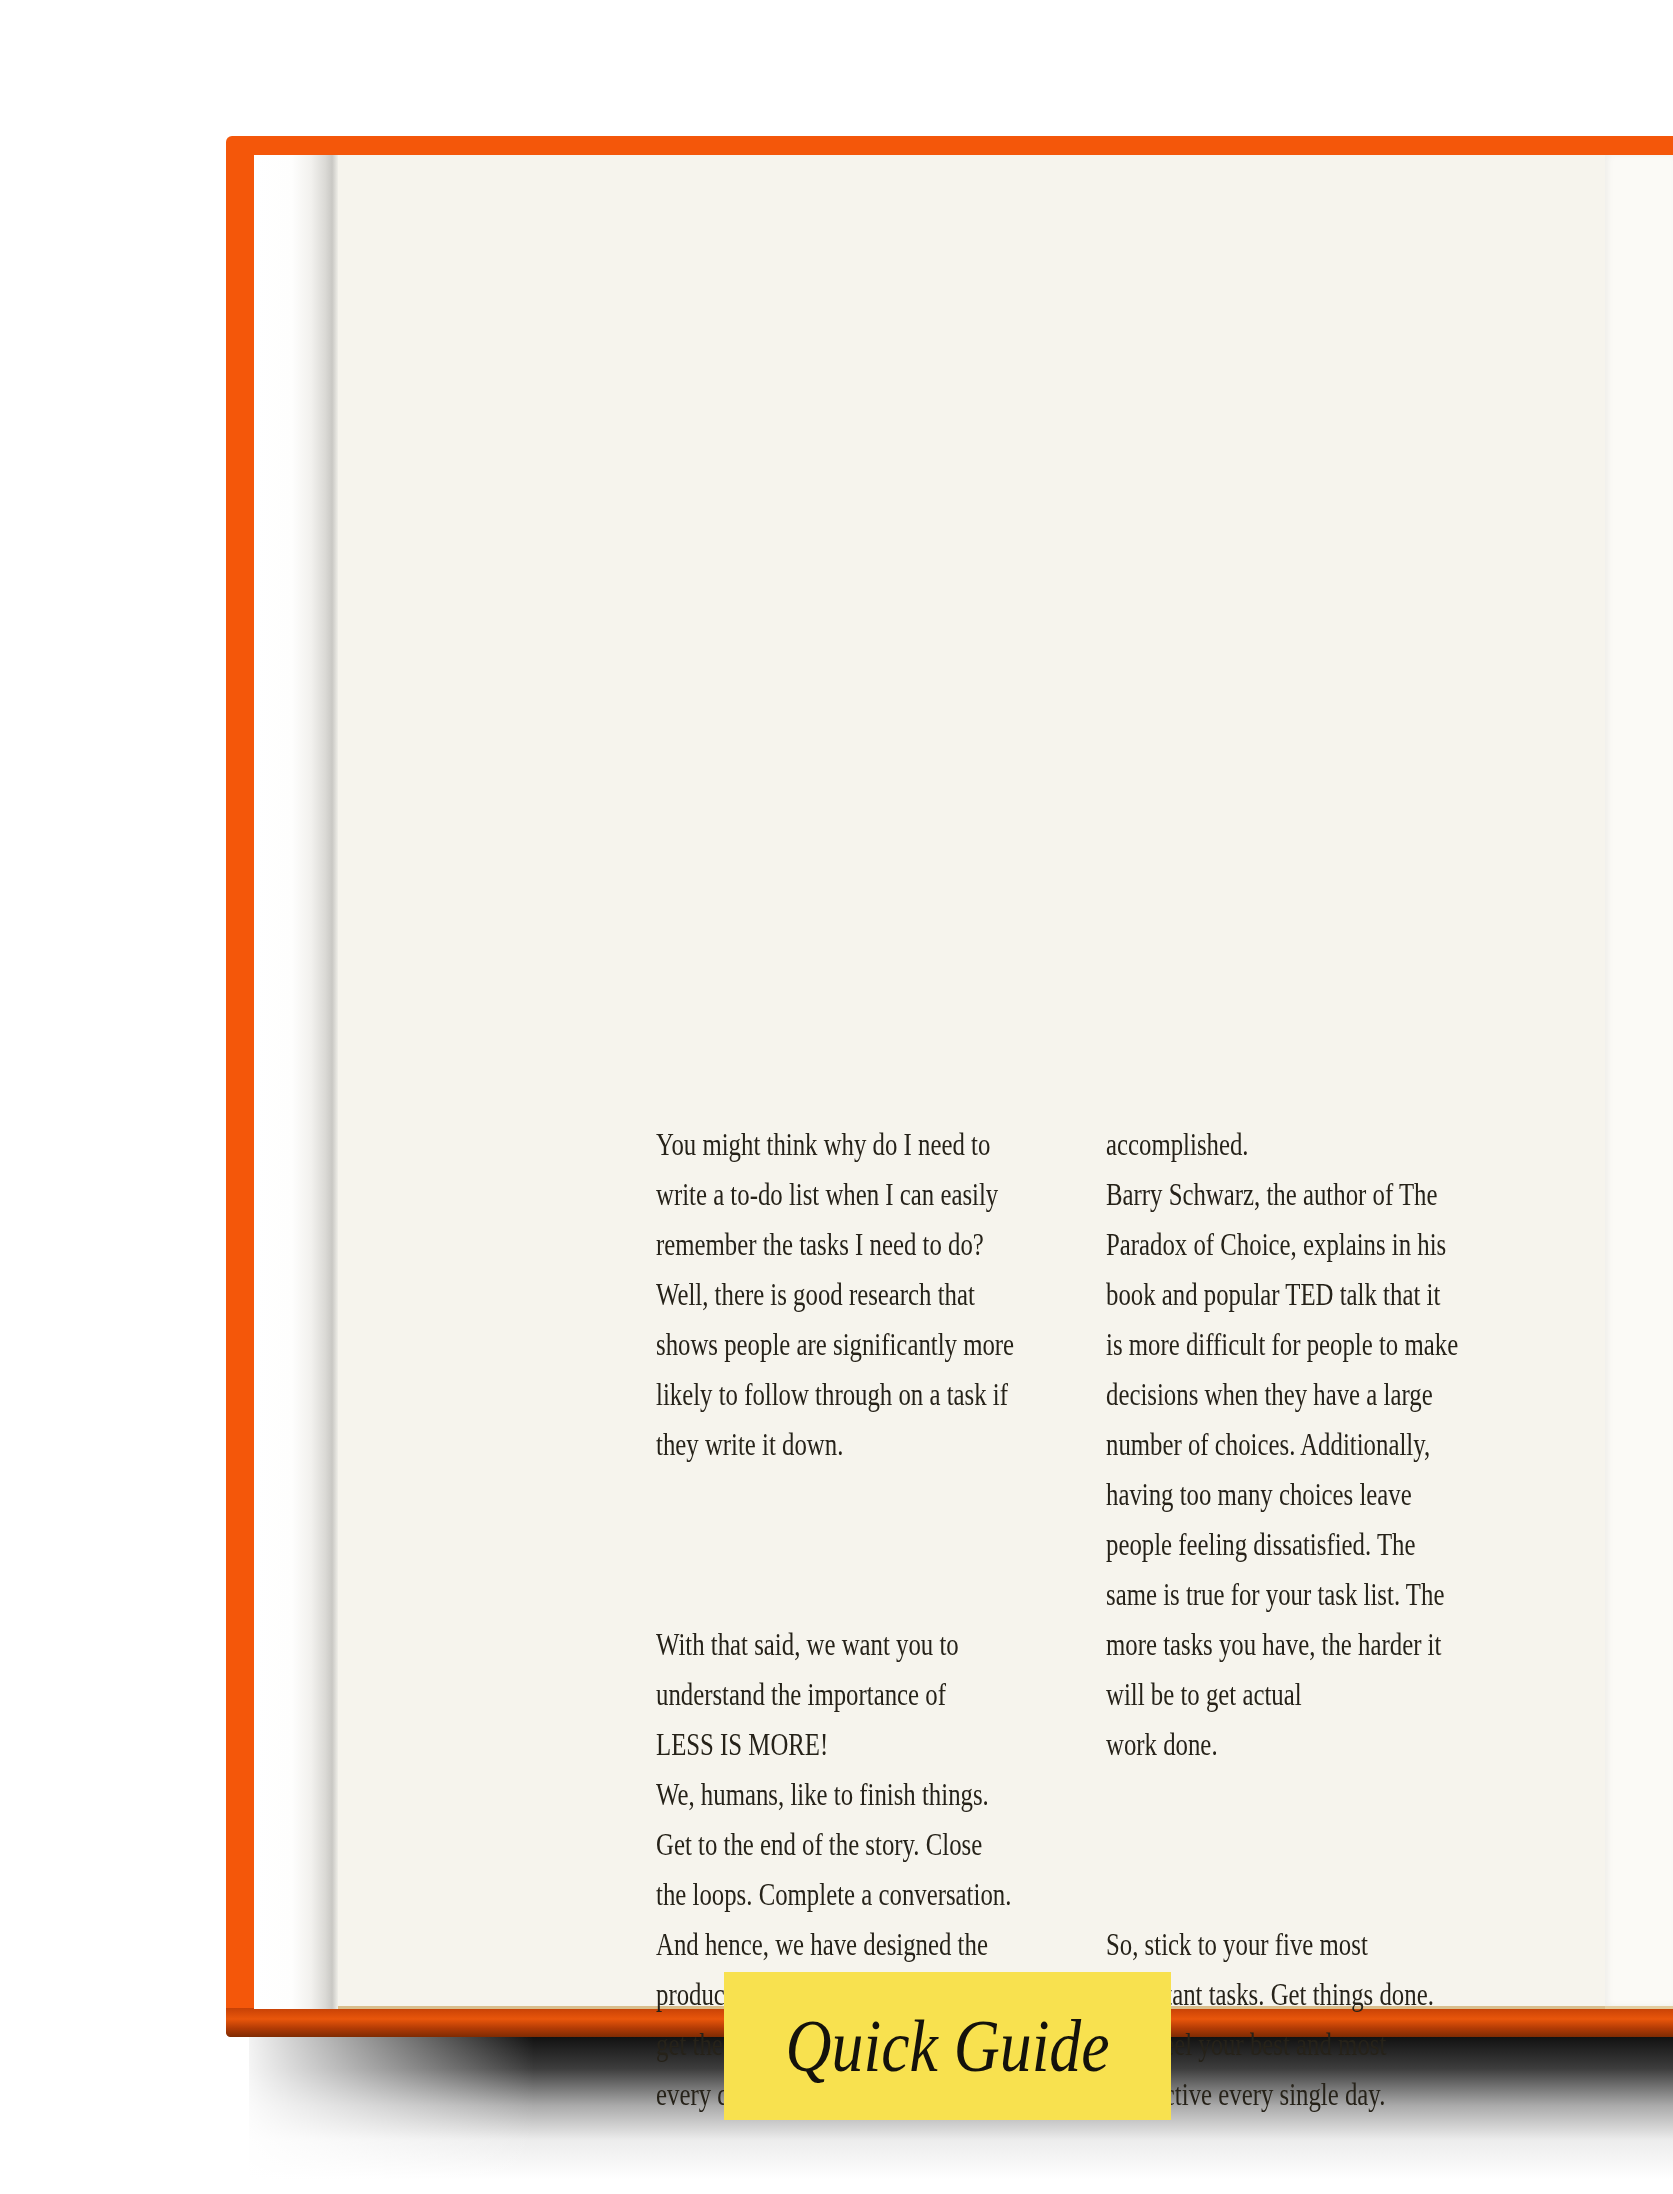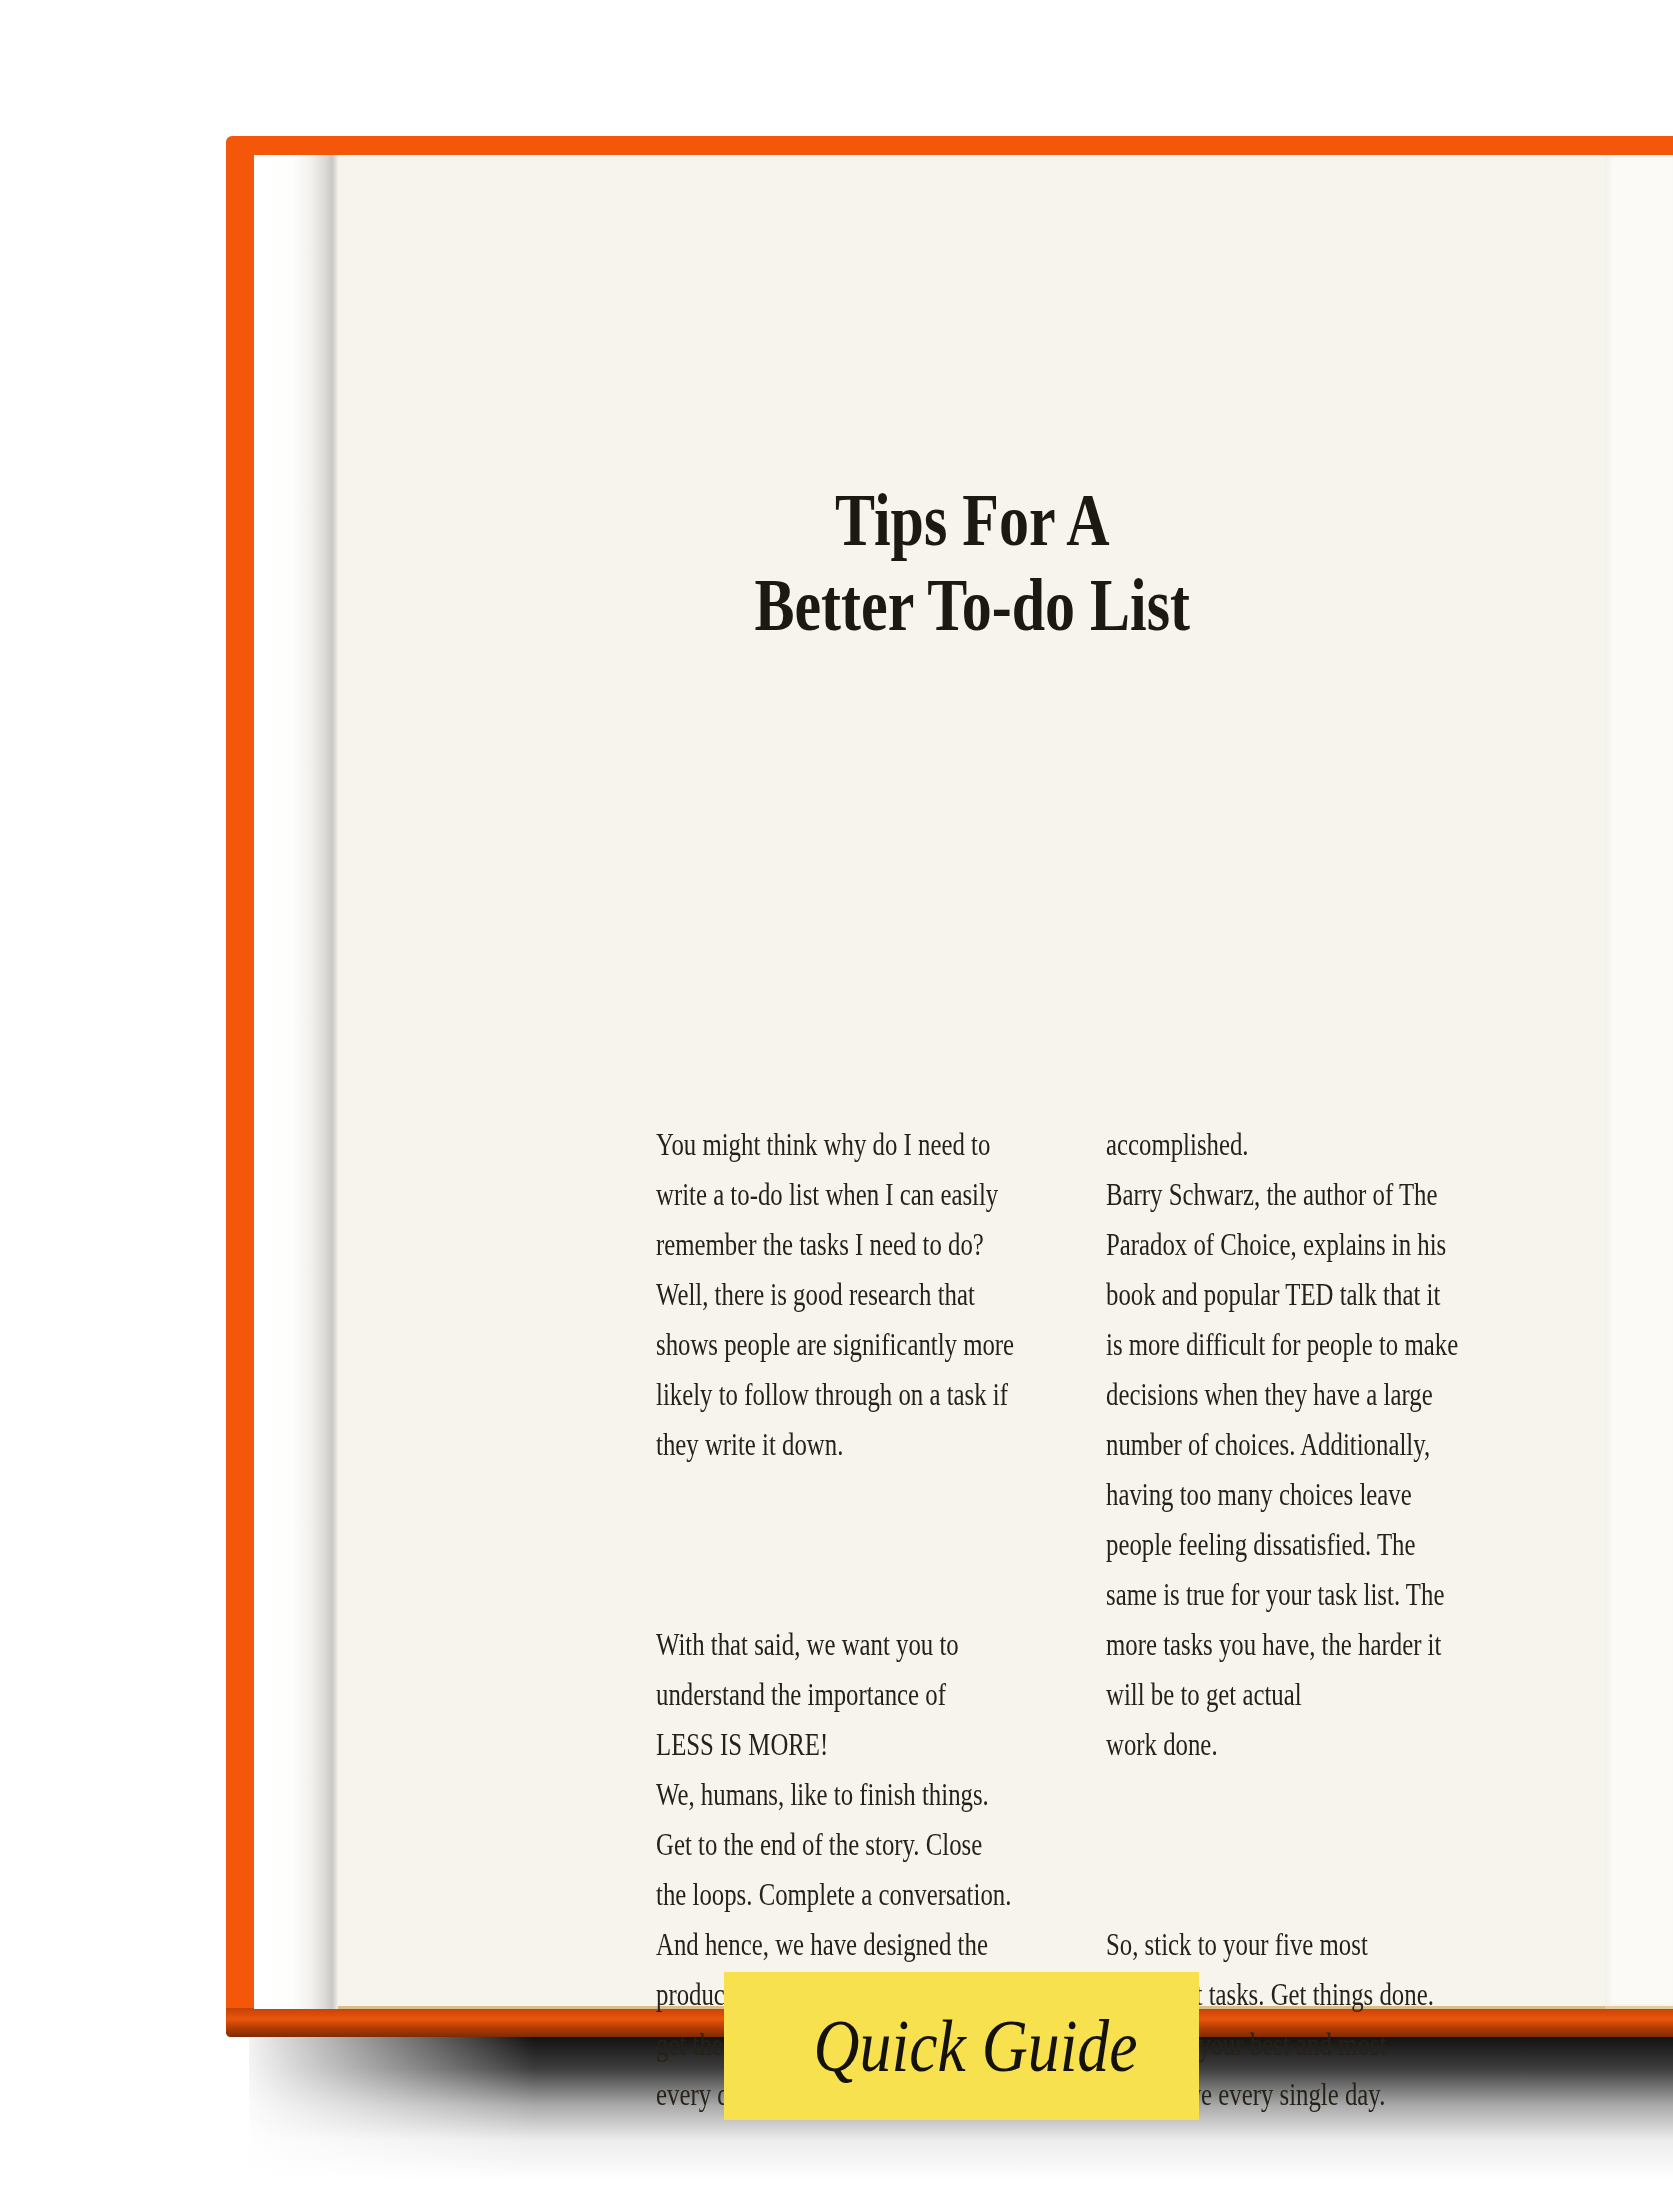--- a/index.html
+++ b/index.html
@@ -127,43 +127,40 @@
     position: absolute;
     left: 724px;
     top: 1972px;
     width: 447px;
     height: 148px;
     background: #F8E14F;
     z-index: 5;
     display: flex;
     align-items: center;
     justify-content: center;
-    padding-left: 28px;
   }
   .quick-guide-label {
     font-style: italic;
     font-size: 75px;
     color: #14120C;
     transform: scaleX(0.85);
     transform-origin: center;
     white-space: nowrap;
   }
 </style>
 </head>
 <body>
 
 <div class="book-shadow"></div>
 
 <div class="book-cover">
   <div class="cover-bottom-edge"></div>
   <div class="page-stack-edge"></div>
 
   <div class="page">
-    <h1 class="page-title"><span class="condensed">Tips For A
-Better To-do List</span></h1>
 
     <div class="text-column col-left">
       <p>You might think why do I need to
 write a to-do list when I can easily
 remember the tasks I need to do?
 Well, there is good research that
 shows people are significantly more
 likely to follow through on a task if
 they write it down.</p>
       <p>With that said, we want you to

